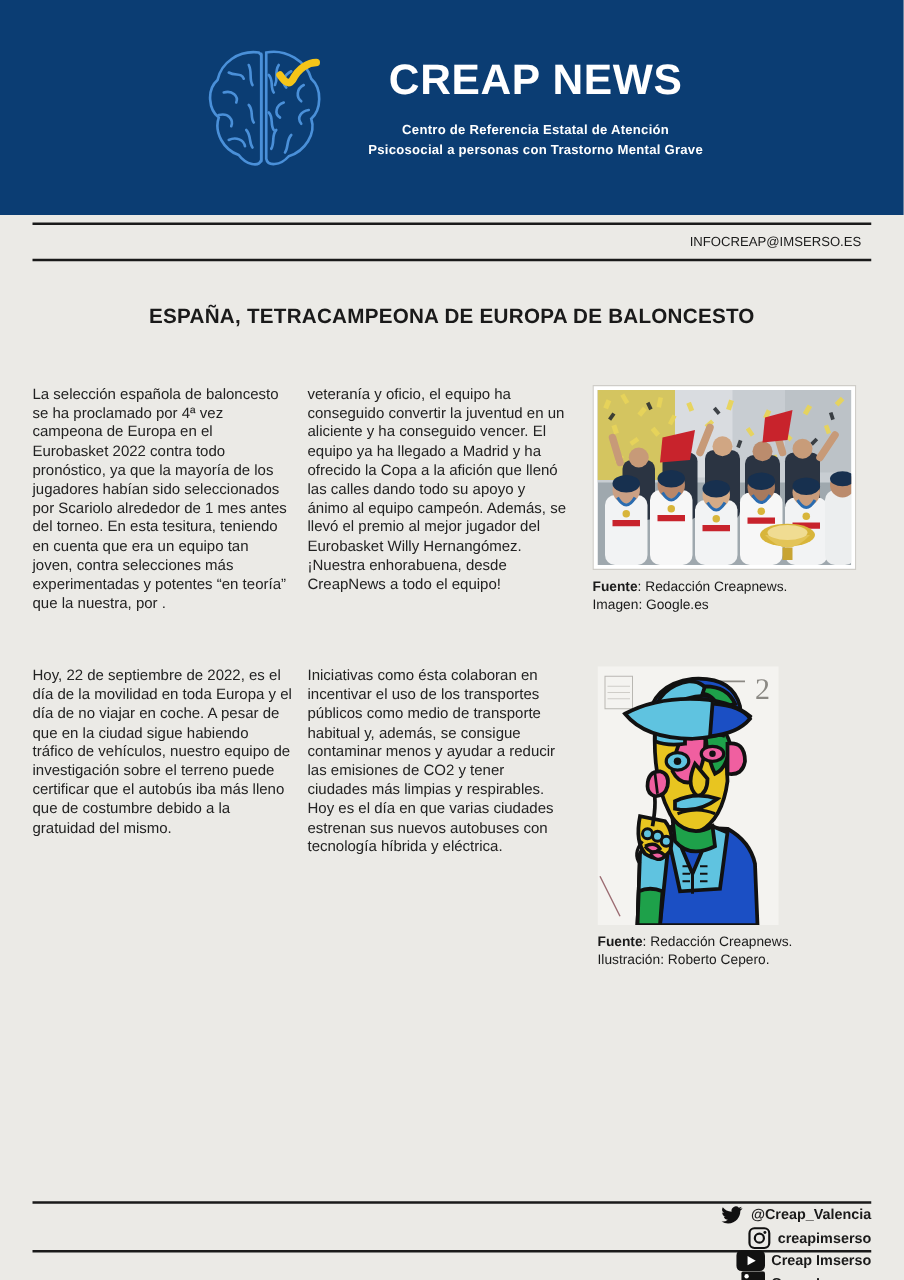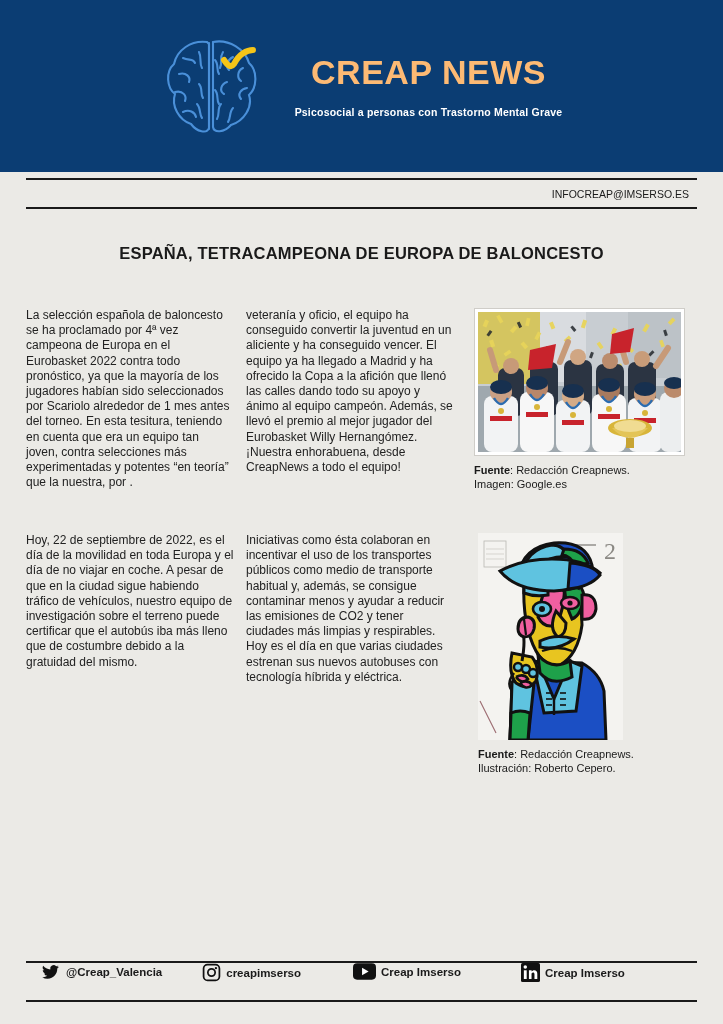--- a/index.html
+++ b/index.html
@@ -36,21 +36,21 @@
     height: 112px;
     flex: 0 0 auto;
   }
   .brand-block {
     text-align: center;
     padding-top: 4px;
   }
   .brand-title {
     font-size: 34px;
     font-weight: bold;
-    color: #fdba74;
+    color: #ffffff;
     letter-spacing: 0.5px;
     line-height: 1;
     margin-bottom: 16px;
     text-align: center;
   }
   .brand-sub-line {
     font-size: 10.5px;
     font-weight: bold;
     color: #ffffff;
     line-height: 1.5;
@@ -163,21 +163,22 @@
     position: absolute;
     left: 26px;
     right: 26px;
     bottom: 22px;
   }
   .footer-bar {
     border-top: 2px solid #1a1a1a;
     border-bottom: 2px solid #1a1a1a;
     height: 37px;
     display: flex;
-    align-items: flex-start;
+    align-items: flex-end;
+    flex-direction: column;
   }
   .social {
     display: flex;
     align-items: center;
     gap: 5px;
   }
   .social-label {
     font-size: 11.5px;
     font-weight: bold;
     color: #1a1a1a;
@@ -215,20 +216,21 @@
           <path d="M60 74 C56 78, 59 84, 56 89"></path>
           <path d="M72 78 C68 82, 70 88, 67 92"></path>
           <path d="M54 30 C58 34, 55 40, 58 44"></path>
           <path d="M54 60 C58 64, 55 70, 58 74"></path>
         </g>
         <path d="M63 30 C67 36, 70 38, 73 34 C78 24, 86 20, 92 20" fill="none" stroke="#f5c518" stroke-width="6" stroke-linecap="round" stroke-linejoin="round"></path>
       </svg>
     </div>
     <div class="brand-block">
       <div class="brand-title">CREAP NEWS</div>
+      <div class="brand-sub-line">Centro de Referencia Estatal de Atención</div>
       <div class="brand-sub-line">Psicosocial a personas con Trastorno Mental Grave</div>
     </div>
   </div>
 </div>
 
 <div class="pubbar-wrap">
   <div class="pubbar">
     <span class="pub-email">INFOCREAP@IMSERSO.ES</span>
   </div>
 </div>

